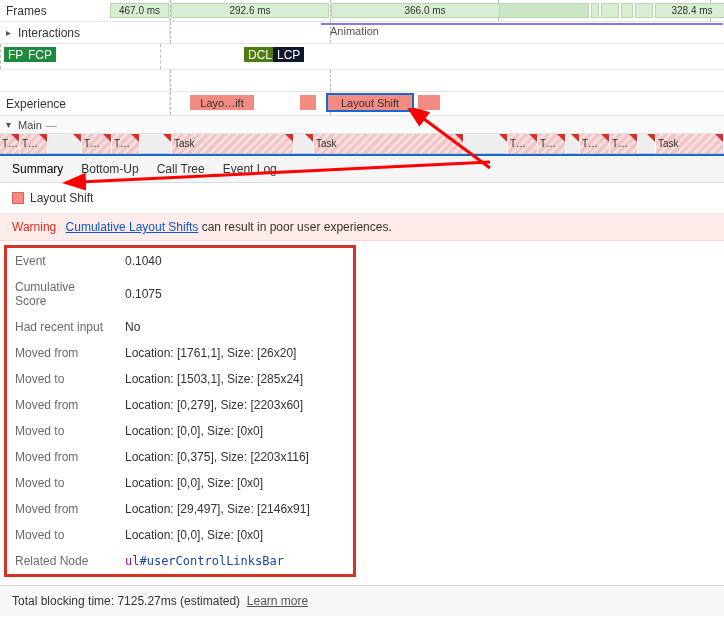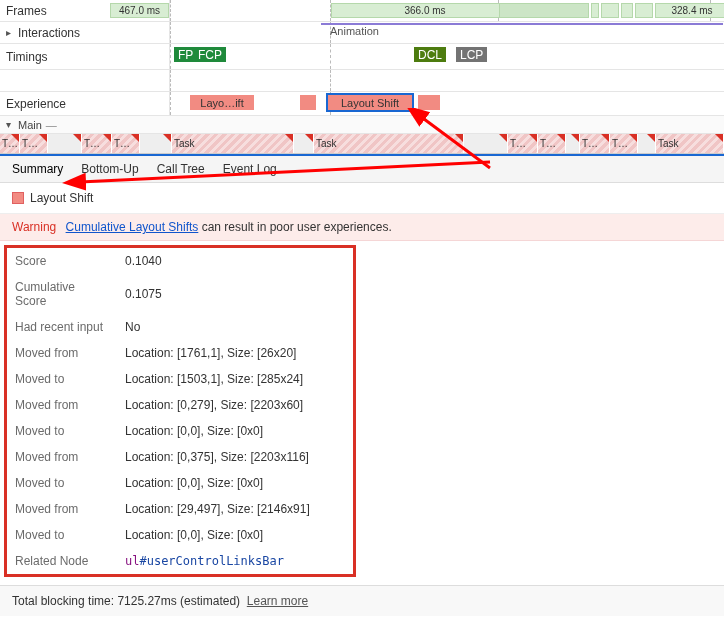--- a/index.html
+++ b/index.html
@@ -75,21 +75,21 @@
     top: 3px;
     height: 15px;
     padding: 0 4px;
     color: #fff;
     font-size: 12px;
     display: inline-flex;
     align-items: center;
   }
   .badge-green { background: #1f8a3b; }
   .badge-blue { background: #4d7c0f; }
-  .badge-dark { background: #737373; margin-left: 13px; }
+  .badge-dark { background: #0f172a; }
   .exp-block {
     position: absolute;
     top: 3px;
     height: 15px;
     background: #f28b82;
     font-size: 11px;
     color: #333;
     display: inline-flex;
     align-items: center;
     justify-content: center;
@@ -203,20 +203,21 @@
 <div class="track-row">
   <div class="track-label-cell">
     <span>Frames</span>
   </div>
   <div class="track-lane">
     <div class="tick" style="left:0px;"></div>
     <div class="tick" style="left:160px;"></div>
     <div class="tick" style="left:328px;"></div>
     <div class="tick" style="left:540px;"></div>
     <div class="frame-block" style="left:-60px; width:59px;">467.0 ms</div>
+    <div class="frame-block" style="left:1px; width:158px;">292.6 ms</div>
     <div class="frame-block" style="left:161px; width:188px;">366.0 ms</div>
     <div class="frame-block" style="left:329px; width:90px; background:#cce5c6;"></div>
     <div class="frame-block" style="left:421px; width:8px;"></div>
     <div class="frame-block" style="left:431px; width:18px;"></div>
     <div class="frame-block" style="left:451px; width:12px;"></div>
     <div class="frame-block" style="left:465px; width:18px;"></div>
     <div class="frame-block" style="left:485px; width:74px;">328.4 ms</div>
 
   </div>
 </div>
@@ -228,23 +229,20 @@
   </div>
   <div class="track-lane">
     <div class="tick" style="left:0px;"></div>
     <div class="tick" style="left:160px;"></div>
     <div class="anim-bar" style="left:151px; width:402px;"></div>
     <span class="anim-text" style="left:160px;">Animation</span>
   </div>
 </div>
 
 <div class="track-row" style="height:26px;">
-  <div class="track-label-cell">
-    <span>Timings</span>
-  </div>
   <div class="track-lane">
     <div class="tick" style="left:0px;"></div>
     <div class="tick" style="left:160px;"></div>
     <span class="badge badge-green" style="left:4px;">FP</span>
     <span class="badge badge-green" style="left:24px;">FCP</span>
     <span class="badge badge-blue" style="left:244px;">DCL</span>
     <span class="badge badge-dark" style="left:273px;">LCP</span>
   </div>
 </div>
 
@@ -312,21 +310,21 @@
 
 <div class="warning-row">
   <span class="warn-label">Warning</span>
   <a href="#">Cumulative Layout Shifts</a><span> can result in poor user experiences.</span>
 </div>
 
 <div class="details-box">
   <table class="details-table">
     <tbody id="details-body">
         <tr>
-          <td style="width: 110px;">Score</td>
+          <td style="width: 110px;">Event</td>
           <td class="val">0.1040</td>
         </tr>
         <tr>
           <td style="width: 110px;">Cumulative Score</td>
           <td class="val">0.1075</td>
         </tr>
         <tr>
           <td style="width: 110px;">Had recent input</td>
           <td class="val">No</td>
         </tr>

